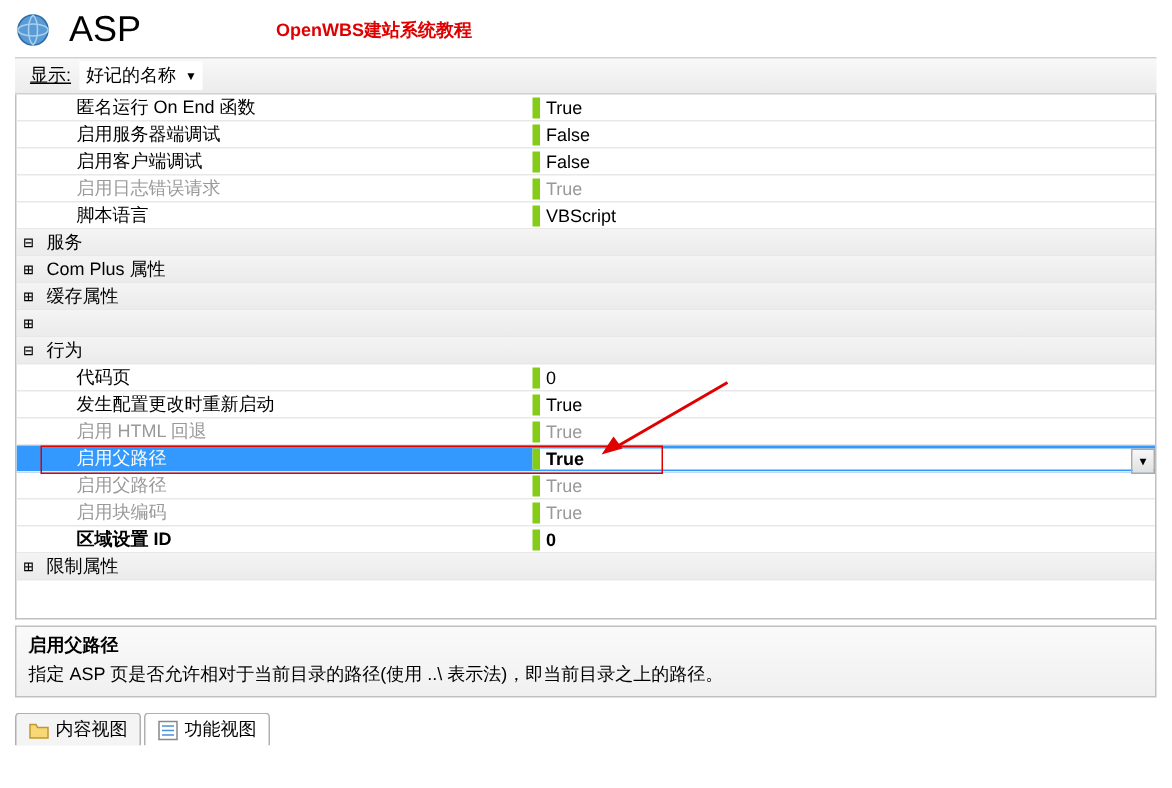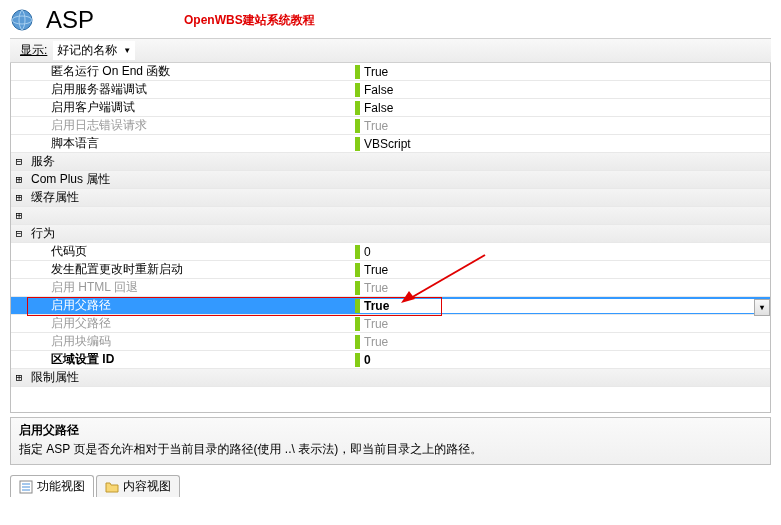--- a/index.html
+++ b/index.html
@@ -148,28 +148,28 @@
     <polygon class="arrow-head" points="2,52 16,48 10,40"></polygon>
   </svg>
 </div>
 
 <div class="desc-panel">
   <div class="desc-title">启用父路径</div>
   <div>指定 ASP 页是否允许相对于当前目录的路径(使用 ..\ 表示法)，即当前目录之上的路径。</div>
 </div>
 
 <div class="tabs">
+  <div class="tab">
+    <svg class="tab-icon" viewBox="0 0 14 14">
+        <path d="M1 3 L5 3 L6 5 L13 5 L13 12 L1 12 Z" fill="#f8d775" stroke="#c09830"></path>
+      </svg>
+    <span>内容视图</span>
+  </div>
   <div class="tab active">
     <svg class="tab-icon" viewBox="0 0 14 14">
         <rect x="1" y="1" width="12" height="12" fill="#fff" stroke="#888"></rect>
         <line x1="3" y1="4" x2="11" y2="4" stroke="#4a90d9"></line>
         <line x1="3" y1="7" x2="11" y2="7" stroke="#4a90d9"></line>
         <line x1="3" y1="10" x2="11" y2="10" stroke="#4a90d9"></line>
       </svg>
     <span>功能视图</span>
   </div>
-  <div class="tab">
-    <svg class="tab-icon" viewBox="0 0 14 14">
-        <path d="M1 3 L5 3 L6 5 L13 5 L13 12 L1 12 Z" fill="#f8d775" stroke="#c09830"></path>
-      </svg>
-    <span>内容视图</span>
-  </div>
 </div>
 
 </body></html>

